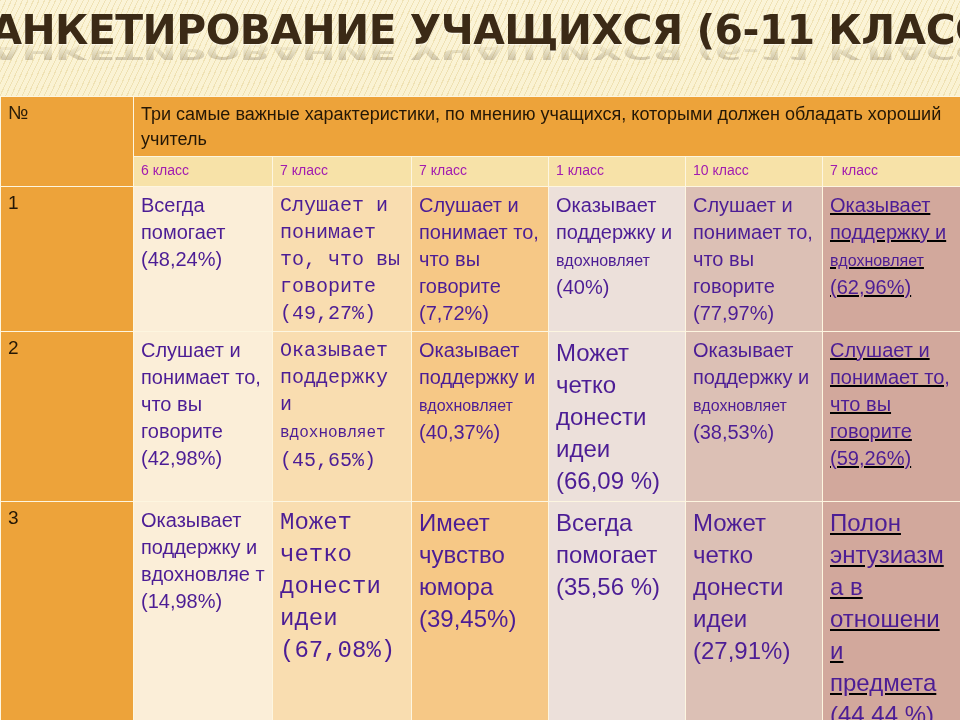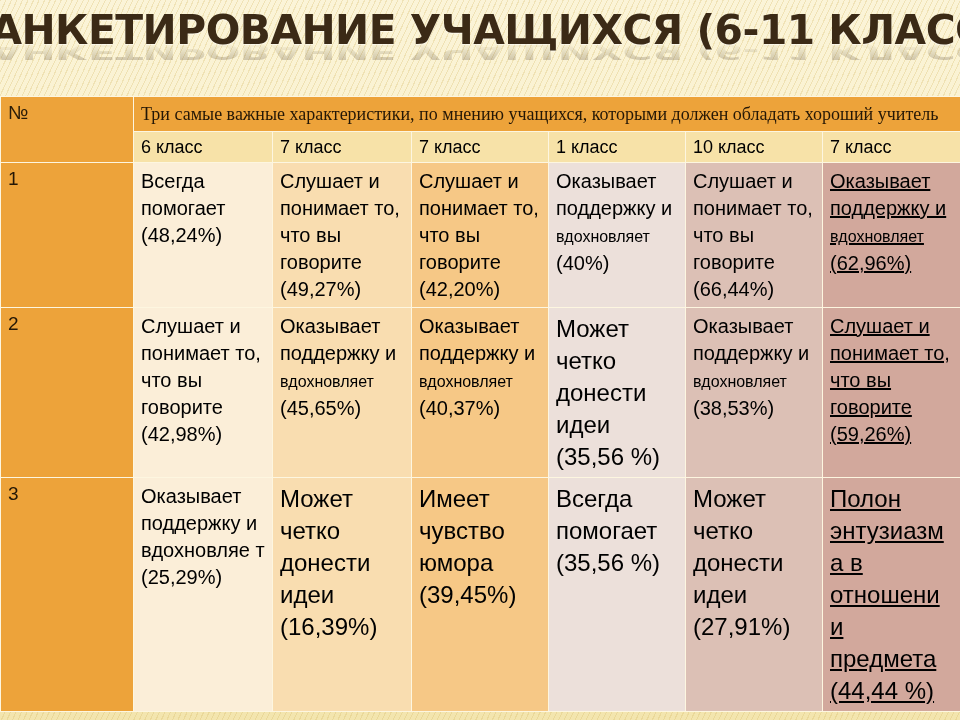--- a/index.html
+++ b/index.html
@@ -97,53 +97,52 @@
     vertical-align: middle;
   }
   .hdr-main {
     background: #eda33a;
     color: #241706;
     font-weight: bold;
     font-size: 18px;
     line-height: 25px;
     vertical-align: top;
     padding: 6px 8px;
-    font-family: Liberation Serif, serif;
   }
   .hdr-grade {
     background: #f7e2a8;
-    color: #000000;
-    font-size: 18px;
+    color: #a21caf;
+    font-size: 14px;
     text-align: center;
     vertical-align: middle;
     padding: 3px 4px;
     height: 30px;
   }
 
   
   .rank-cell {
     background: #eda33a;
     color: #241706;
     font-weight: bold;
     font-size: 19px;
     text-align: center;
     vertical-align: top;
     padding-top: 6px;
   }
 
   
   .c6  { background: #fbeed8; }
-  .c7  { background: #f9ddb0; }
+  .c7  { background: #f9ddb0; font-family: Liberation Mono, monospace; }
   .c8  { background: #f6c886; }
   .c9  { background: #ece0da; }
   .c10 { background: #dcc0b5; }
   .c11 { background: #d2a89c; text-decoration: underline; }
 
   .cell-text {
-    color: #000000;
+    color: #4c1d95;
     font-size: 20px;
     line-height: 27px;
     word-break: break-word;
     hyphens: none;
   }
   .cell-text.sm  { font-size: 20px; line-height: 27px; }
   .cell-text.lg  { font-size: 24px; line-height: 32px; }
 
   
   .w-small { font-size: 16px; }
@@ -185,60 +184,60 @@
     <tbody id="table-body">
         <tr>
           <td class="rank-cell">1</td>
           <td class="c6">
             <div class="cell-text sm">Всегда помогает (48,24%)</div>
           </td>
           <td class="c7">
             <div class="cell-text sm">Слушает и понимает то, что вы говорите (49,27%)</div>
           </td>
           <td class="c8">
-            <div class="cell-text sm">Слушает и понимает то, что вы говорите (42,20%)</div>
+            <div class="cell-text sm">Слушает и понимает то, что вы говорите (7,72%)</div>
           </td>
           <td class="c9">
             <div class="cell-text sm">Оказывает поддержку и <span class="w-small">вдохновляет</span> (40%)</div>
           </td>
           <td class="c10">
-            <div class="cell-text sm">Слушает и понимает то, что вы говорите (66,44%)</div>
+            <div class="cell-text sm">Слушает и понимает то, что вы говорите (77,97%)</div>
           </td>
           <td class="c11">
             <div class="cell-text sm">Оказывает поддержку и <span class="w-small">вдохновляет</span> (62,96%)</div>
           </td>
         </tr>
         <tr>
           <td class="rank-cell">2</td>
           <td class="c6">
             <div class="cell-text sm">Слушает и понимает то, что вы говорите (42,98%)</div>
           </td>
           <td class="c7">
             <div class="cell-text sm">Оказывает поддержку и <span class="w-small">вдохновляет</span> (45,65%)</div>
           </td>
           <td class="c8">
             <div class="cell-text sm">Оказывает поддержку и <span class="w-small">вдохновляет</span> (40,37%)</div>
           </td>
           <td class="c9">
-            <div class="cell-text lg">Может четко донести идеи (35,56 %)</div>
+            <div class="cell-text lg">Может четко донести идеи (66,09 %)</div>
           </td>
           <td class="c10">
             <div class="cell-text sm">Оказывает поддержку и <span class="w-small">вдохновляет</span> (38,53%)</div>
           </td>
           <td class="c11">
             <div class="cell-text sm">Слушает и понимает то, что вы говорите (59,26%)</div>
           </td>
         </tr>
         <tr>
           <td class="rank-cell">3</td>
           <td class="c6">
-            <div class="cell-text sm">Оказывает поддержку и вдохновляе т (25,29%)</div>
+            <div class="cell-text sm">Оказывает поддержку и вдохновляе т (14,98%)</div>
           </td>
           <td class="c7">
-            <div class="cell-text lg">Может четко донести идеи (16,39%)</div>
+            <div class="cell-text lg">Может четко донести идеи (67,08%)</div>
           </td>
           <td class="c8">
             <div class="cell-text lg">Имеет чувство юмора (39,45%)</div>
           </td>
           <td class="c9">
             <div class="cell-text lg">Всегда помогает (35,56 %)</div>
           </td>
           <td class="c10">
             <div class="cell-text lg">Может четко донести идеи (27,91%)</div>
           </td>

